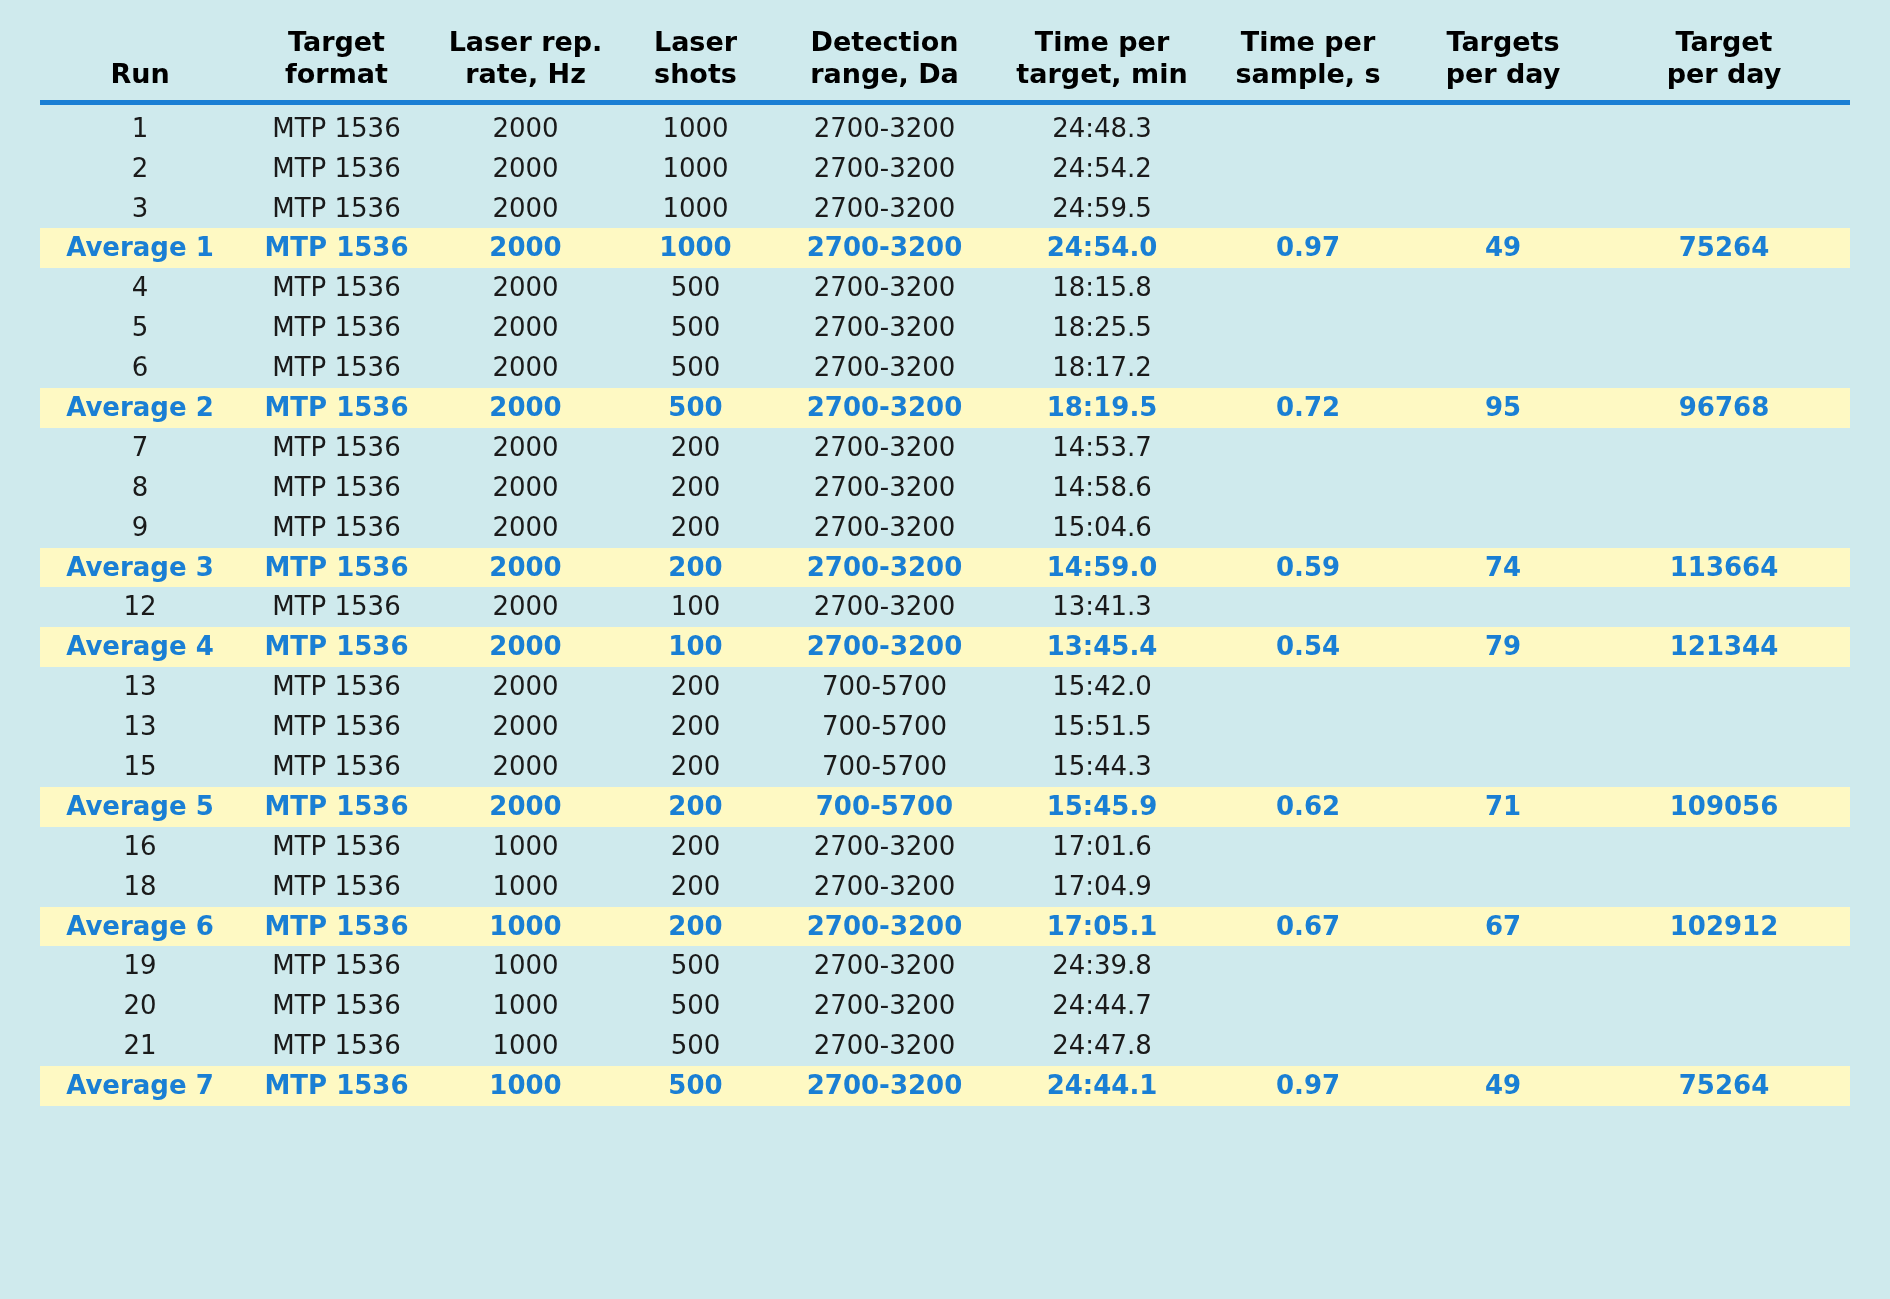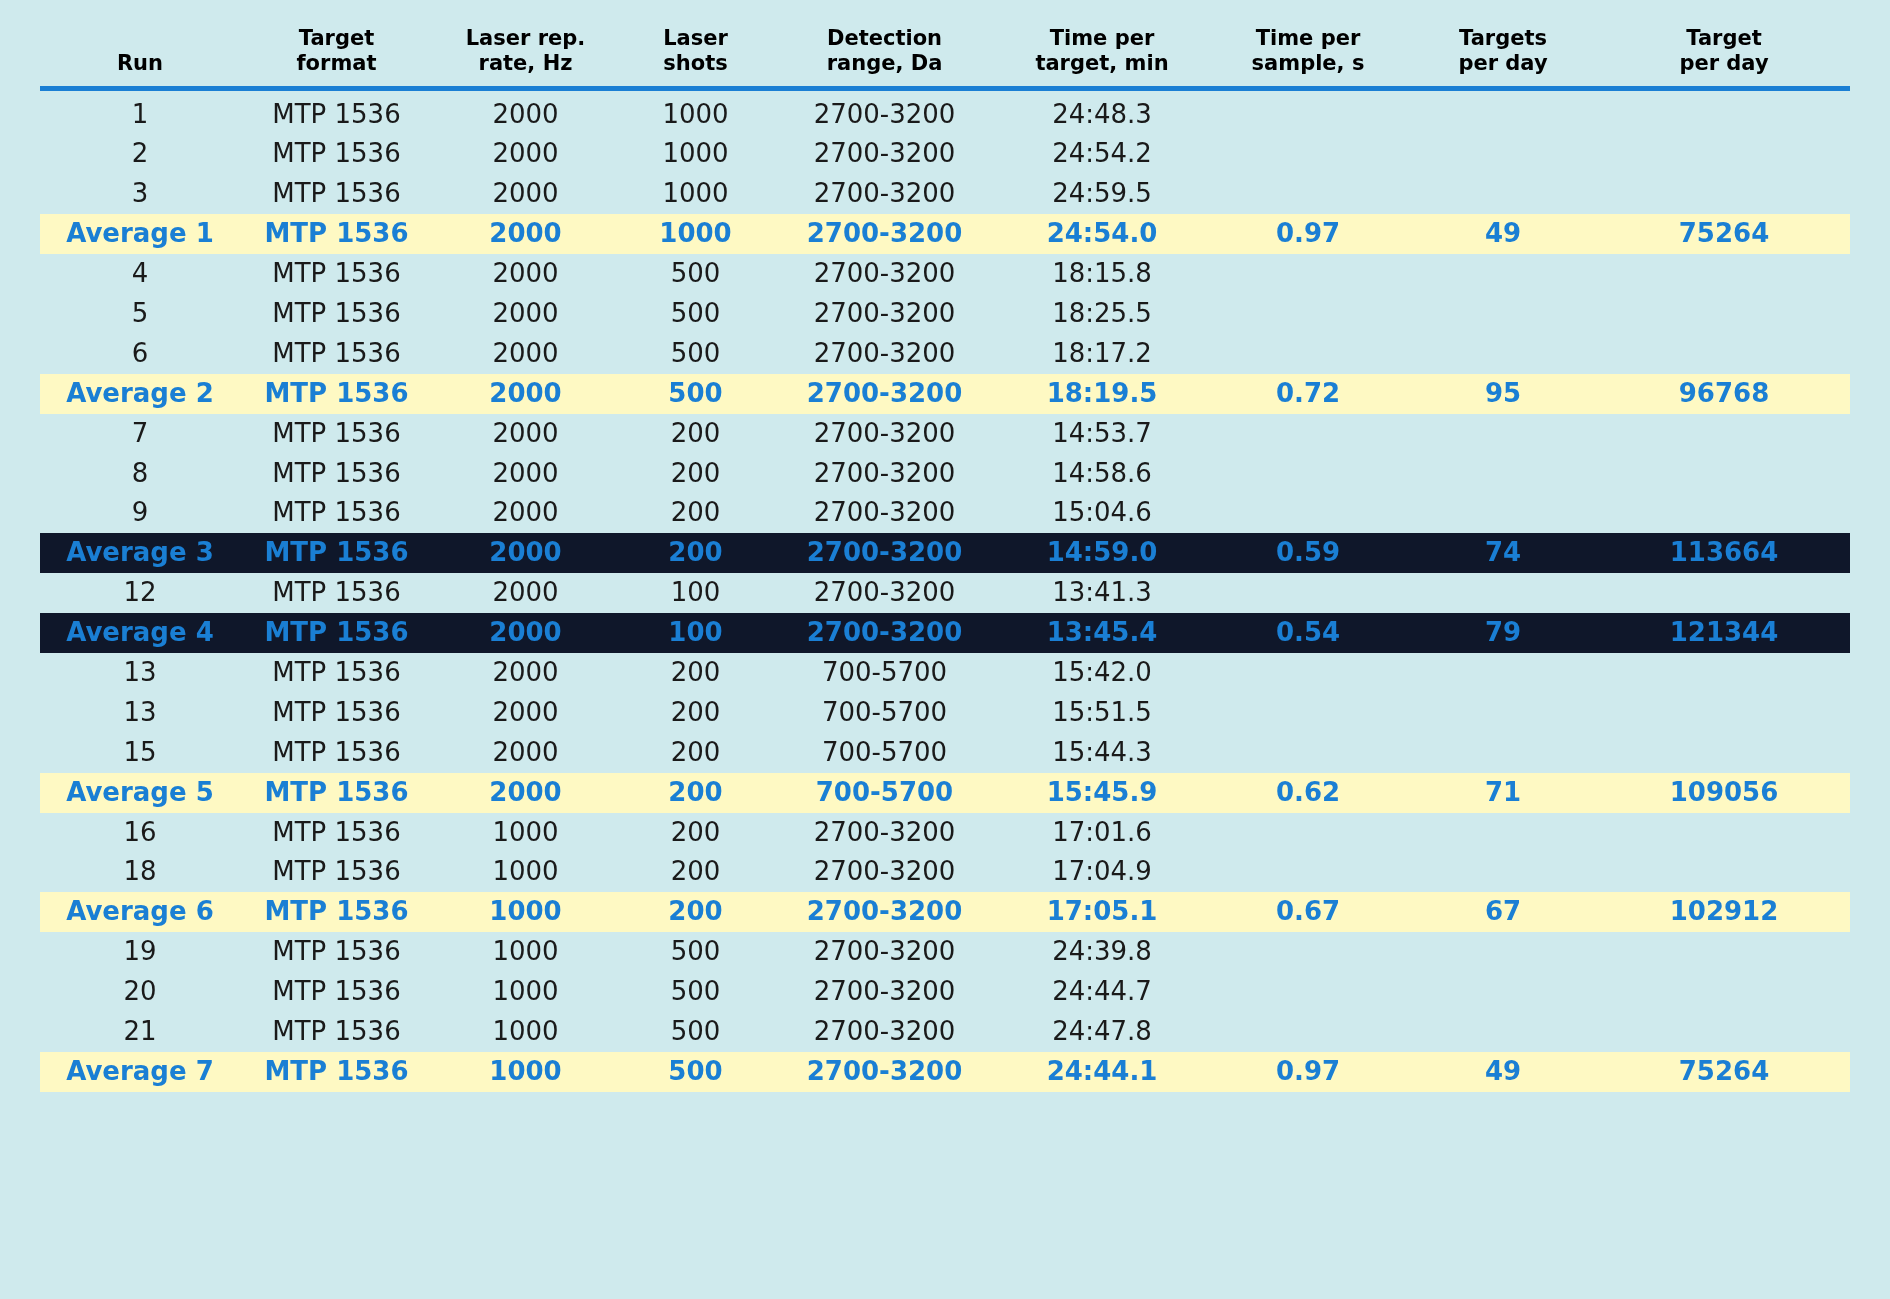--- a/index.html
+++ b/index.html
@@ -19,21 +19,21 @@
     background: #cfeaed;
     box-sizing: border-box;
     padding: 26px 40px 0 40px;
   }
   table.data {
     width: 1810px;
     border-collapse: collapse;
     table-layout: fixed;
   }
   table.data th {
-    font-size: 21px;
+    font-size: 27px;
     font-weight: bold;
     color: #000;
     text-align: center;
     vertical-align: bottom;
     padding: 0 2px 10px 2px;
     line-height: 1.18;
   }
   thead tr.header-row {
     border-bottom: 5px solid #1a7fd4;
   }
@@ -46,21 +46,21 @@
     white-space: nowrap;
   }
   tr.avg td {
     font-weight: bold;
     color: #1a7fd4;
   }
   tr.avg-pink td {
     background: #fef9c3;
   }
   tr.avg-green td {
-    background: #0f172a;
+    background: #fef9c3;
     margin-left: 13px;
   }
   tr.first-data td {
     padding-top: 9px;
   }
   col.c-run      { width: 200px; }
   col.c-format   { width: 193px; }
   col.c-rate     { width: 185px; }
   col.c-shots    { width: 155px; }
   col.c-range    { width: 223px; }

